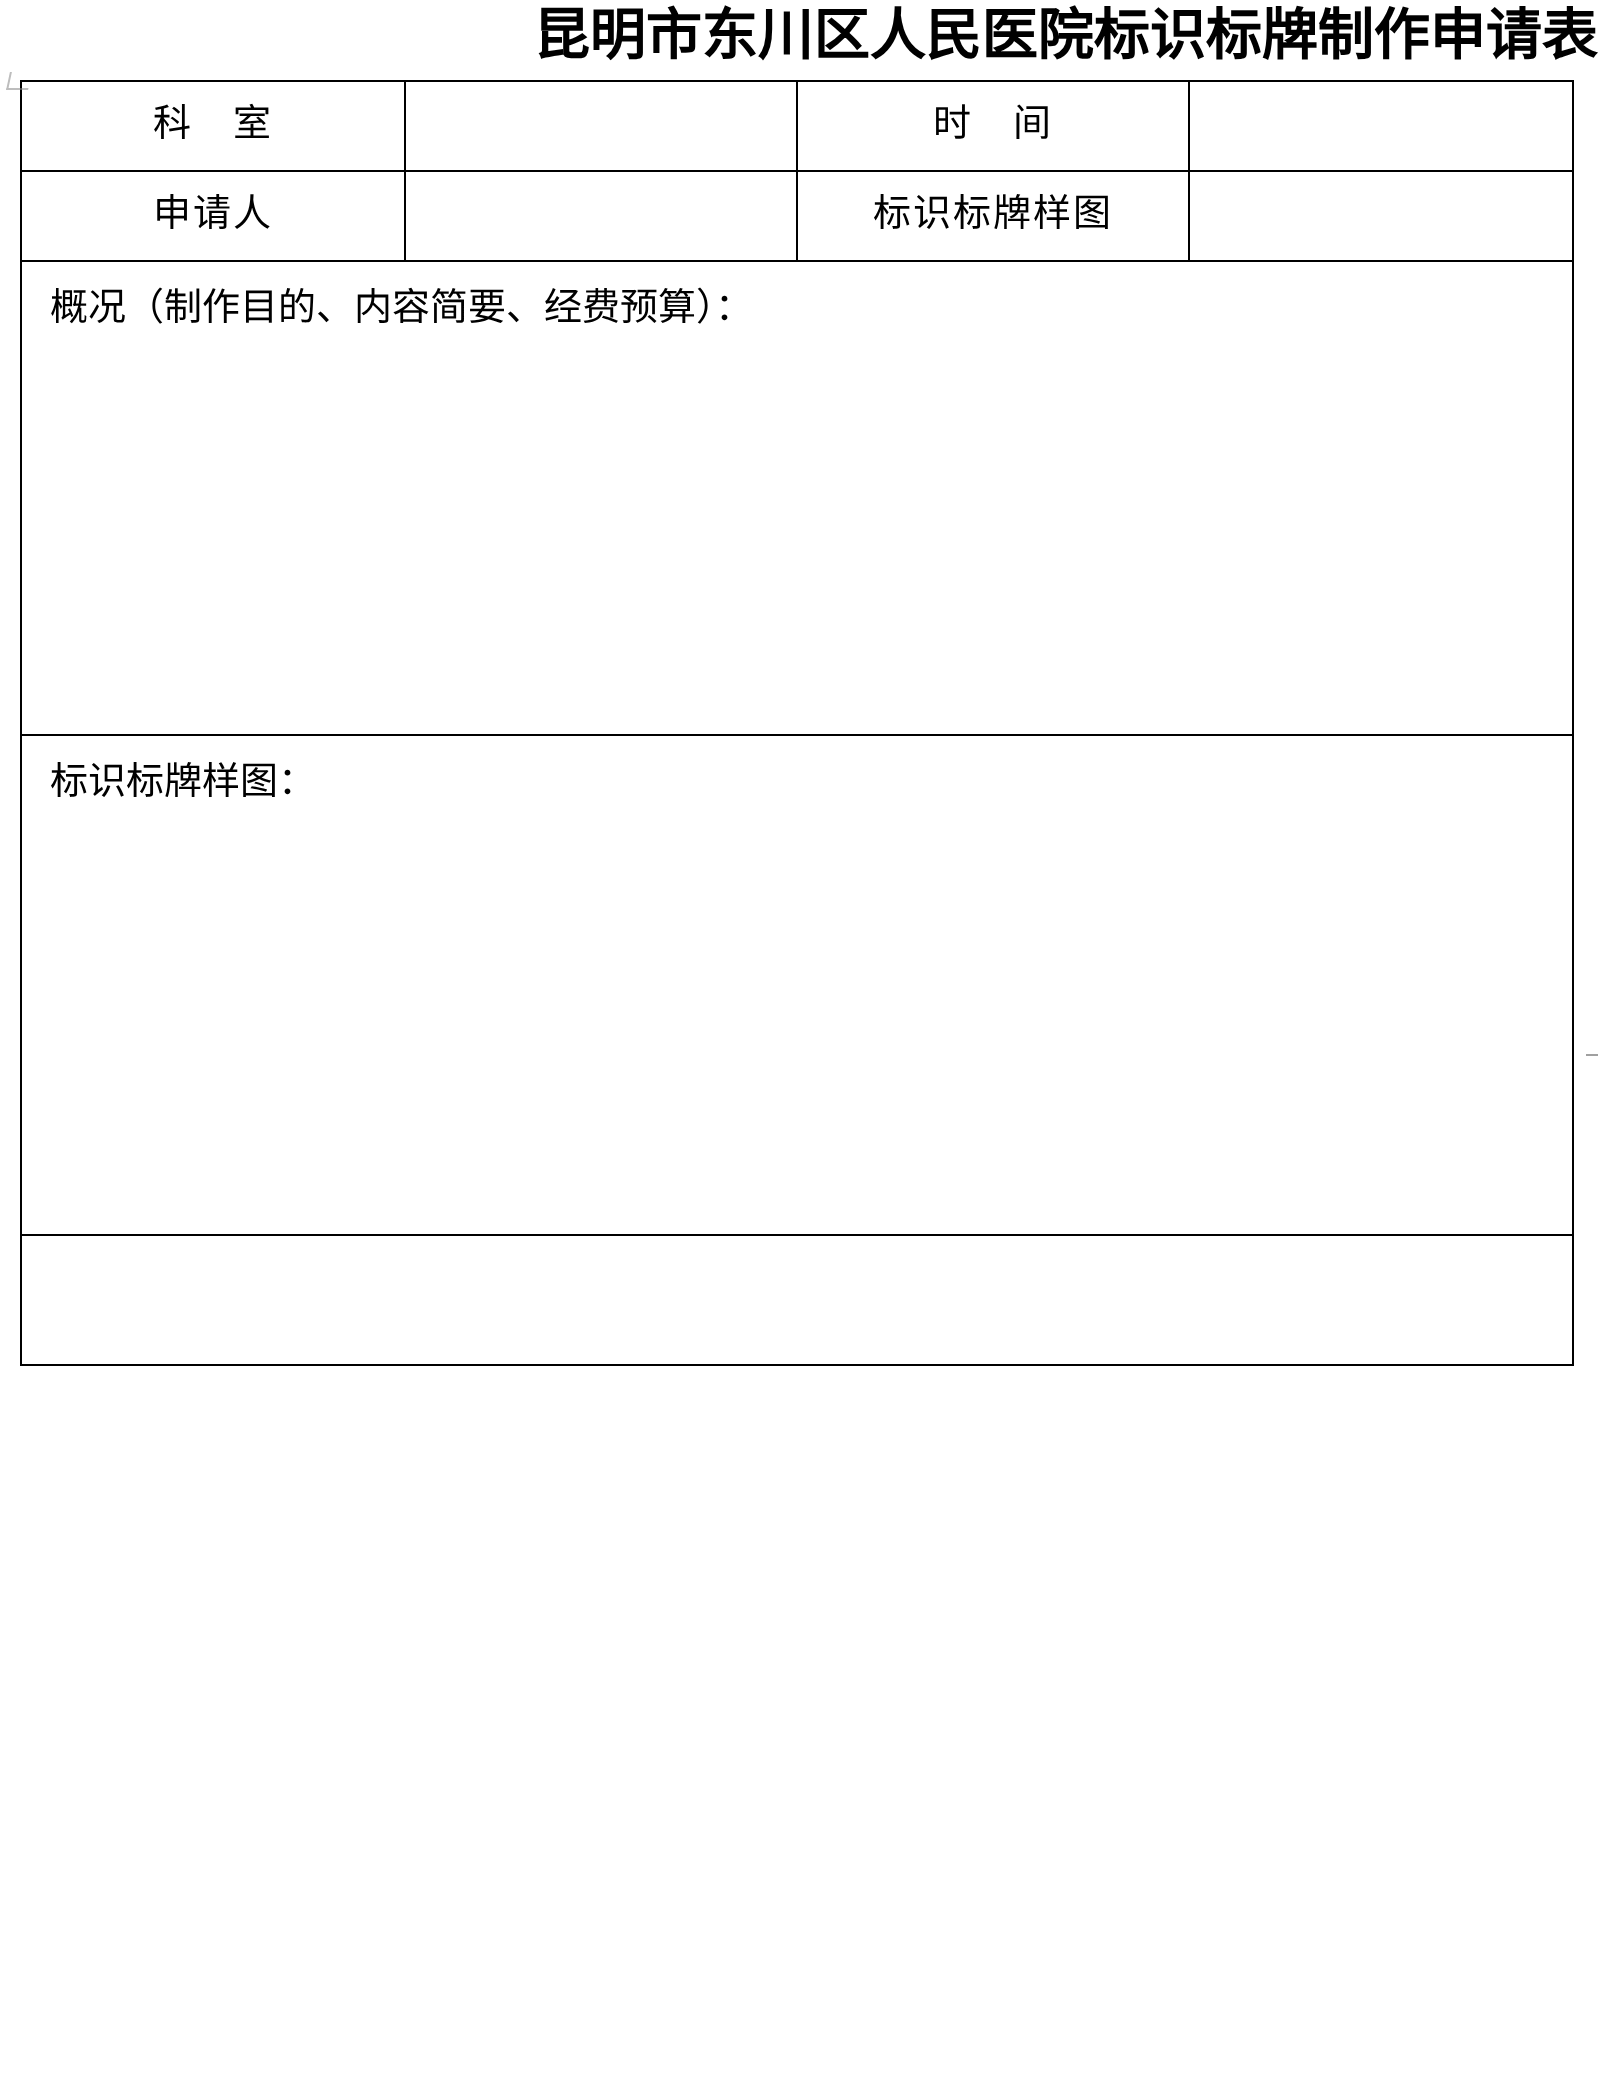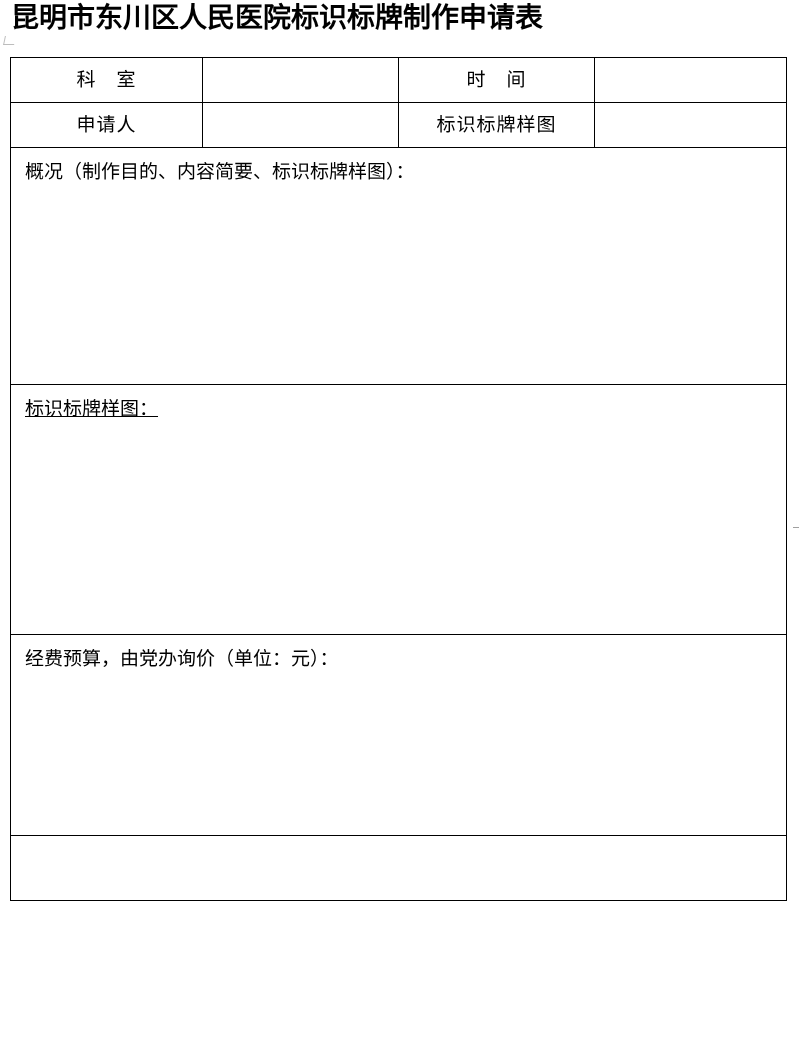--- a/index.html
+++ b/index.html
@@ -14,37 +14,37 @@
     color: #000000;
     overflow: hidden;
   }
   .page {
     position: relative;
     width: 799px;
     height: 1038px;
     box-sizing: border-box;
   }
   .doc-title {
-    text-align: left;
+    text-align: right;
     font-family: Liberation Sans, sans-serif;
     font-weight: bold;
     font-size: 28px;
     letter-spacing: 0px;
     line-height: 1.0;
     padding-top: 4px;
     padding-bottom: 6px;
     white-space: nowrap;
     margin-left: 11px;
   }
   table.form {
     border-collapse: collapse;
     table-layout: fixed;
     width: 776px;
     margin-left: 10px;
-    margin-top: 19px;
+    margin-top: 2px;
   }
   table.form td {
     border: 1px solid #000000;
     vertical-align: top;
     padding: 0;
   }
   .cell-label-center {
     text-align: center;
     vertical-align: middle !important;
     font-size: 19px;
@@ -61,21 +61,21 @@
   .section {
     position: relative;
   }
   .section .section-label {
     font-size: 19px;
     padding: 12px 0 0 14px;
     line-height: 1.3;
     white-space: nowrap;
   }
   .h-overview { height: 236px; }
-  .h-sample   { height: 249px; text-decoration: underline; }
+  .h-sample   { height: 249px; }
   .h-budget   { height: 200px; }
   .h-remark   { height: 140px; }
   .h-bottom   { height: 64px; }
   .corner-mark {
     position: absolute;
     left: 4px;
     top: 36px;
     width: 10px;
     height: 8px;
     background: transparent;
@@ -128,35 +128,30 @@
         </td>
         <td class="blank-cell"></td>
         <td class="cell-label-center">
           <span class="lbl">标识标牌样图</span>
         </td>
         <td class="blank-cell"></td>
       </tr>
 
       <tr>
         <td class="section h-overview" colspan="4">
-          <div class="section-label">概况（制作目的、内容简要、标识标牌样图）：</div>
+          <div class="section-label">概况（制作目的、内容简要、经费预算）：</div>
         </td>
       </tr>
 
       <tr>
         <td class="section h-sample" colspan="4">
           <div class="section-label">标识标牌样图：</div>
         </td>
       </tr>
 
-      <tr>
-        <td class="section h-budget" colspan="4">
-          <div class="section-label">经费预算，由党办询价（单位：元）：</div>
-        </td>
-      </tr>
 
 
       <tr>
         <td class="section h-bottom" colspan="4">
           <div class="section-label"></div>
         </td>
       </tr>
     </tbody>
   </table>
 </div>

